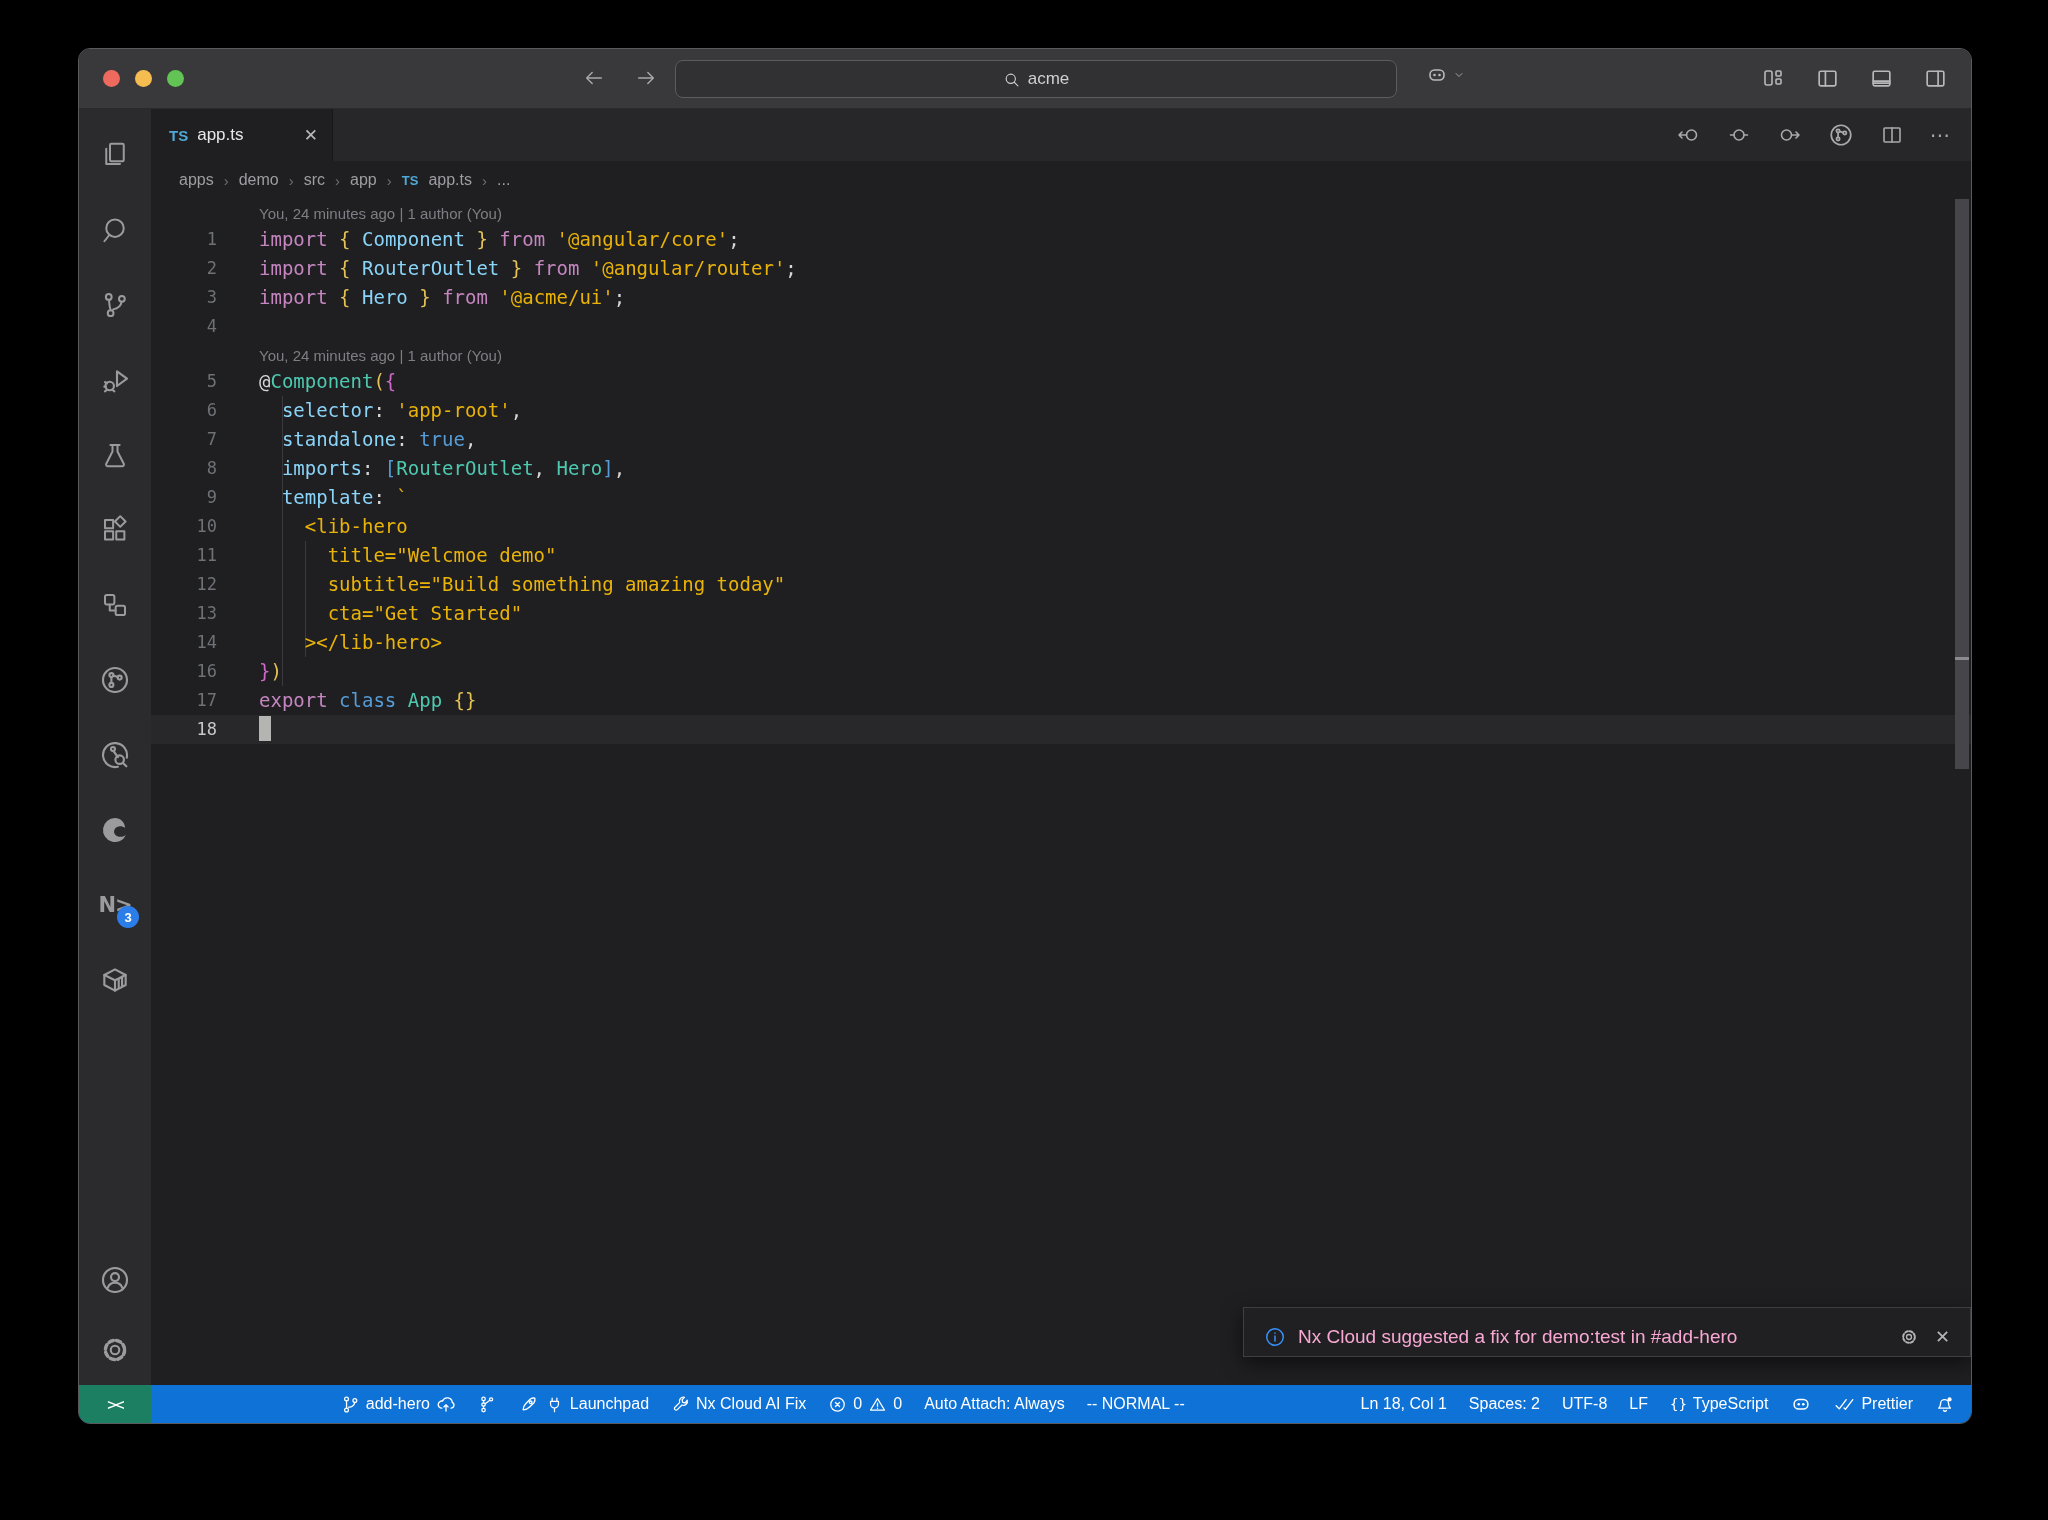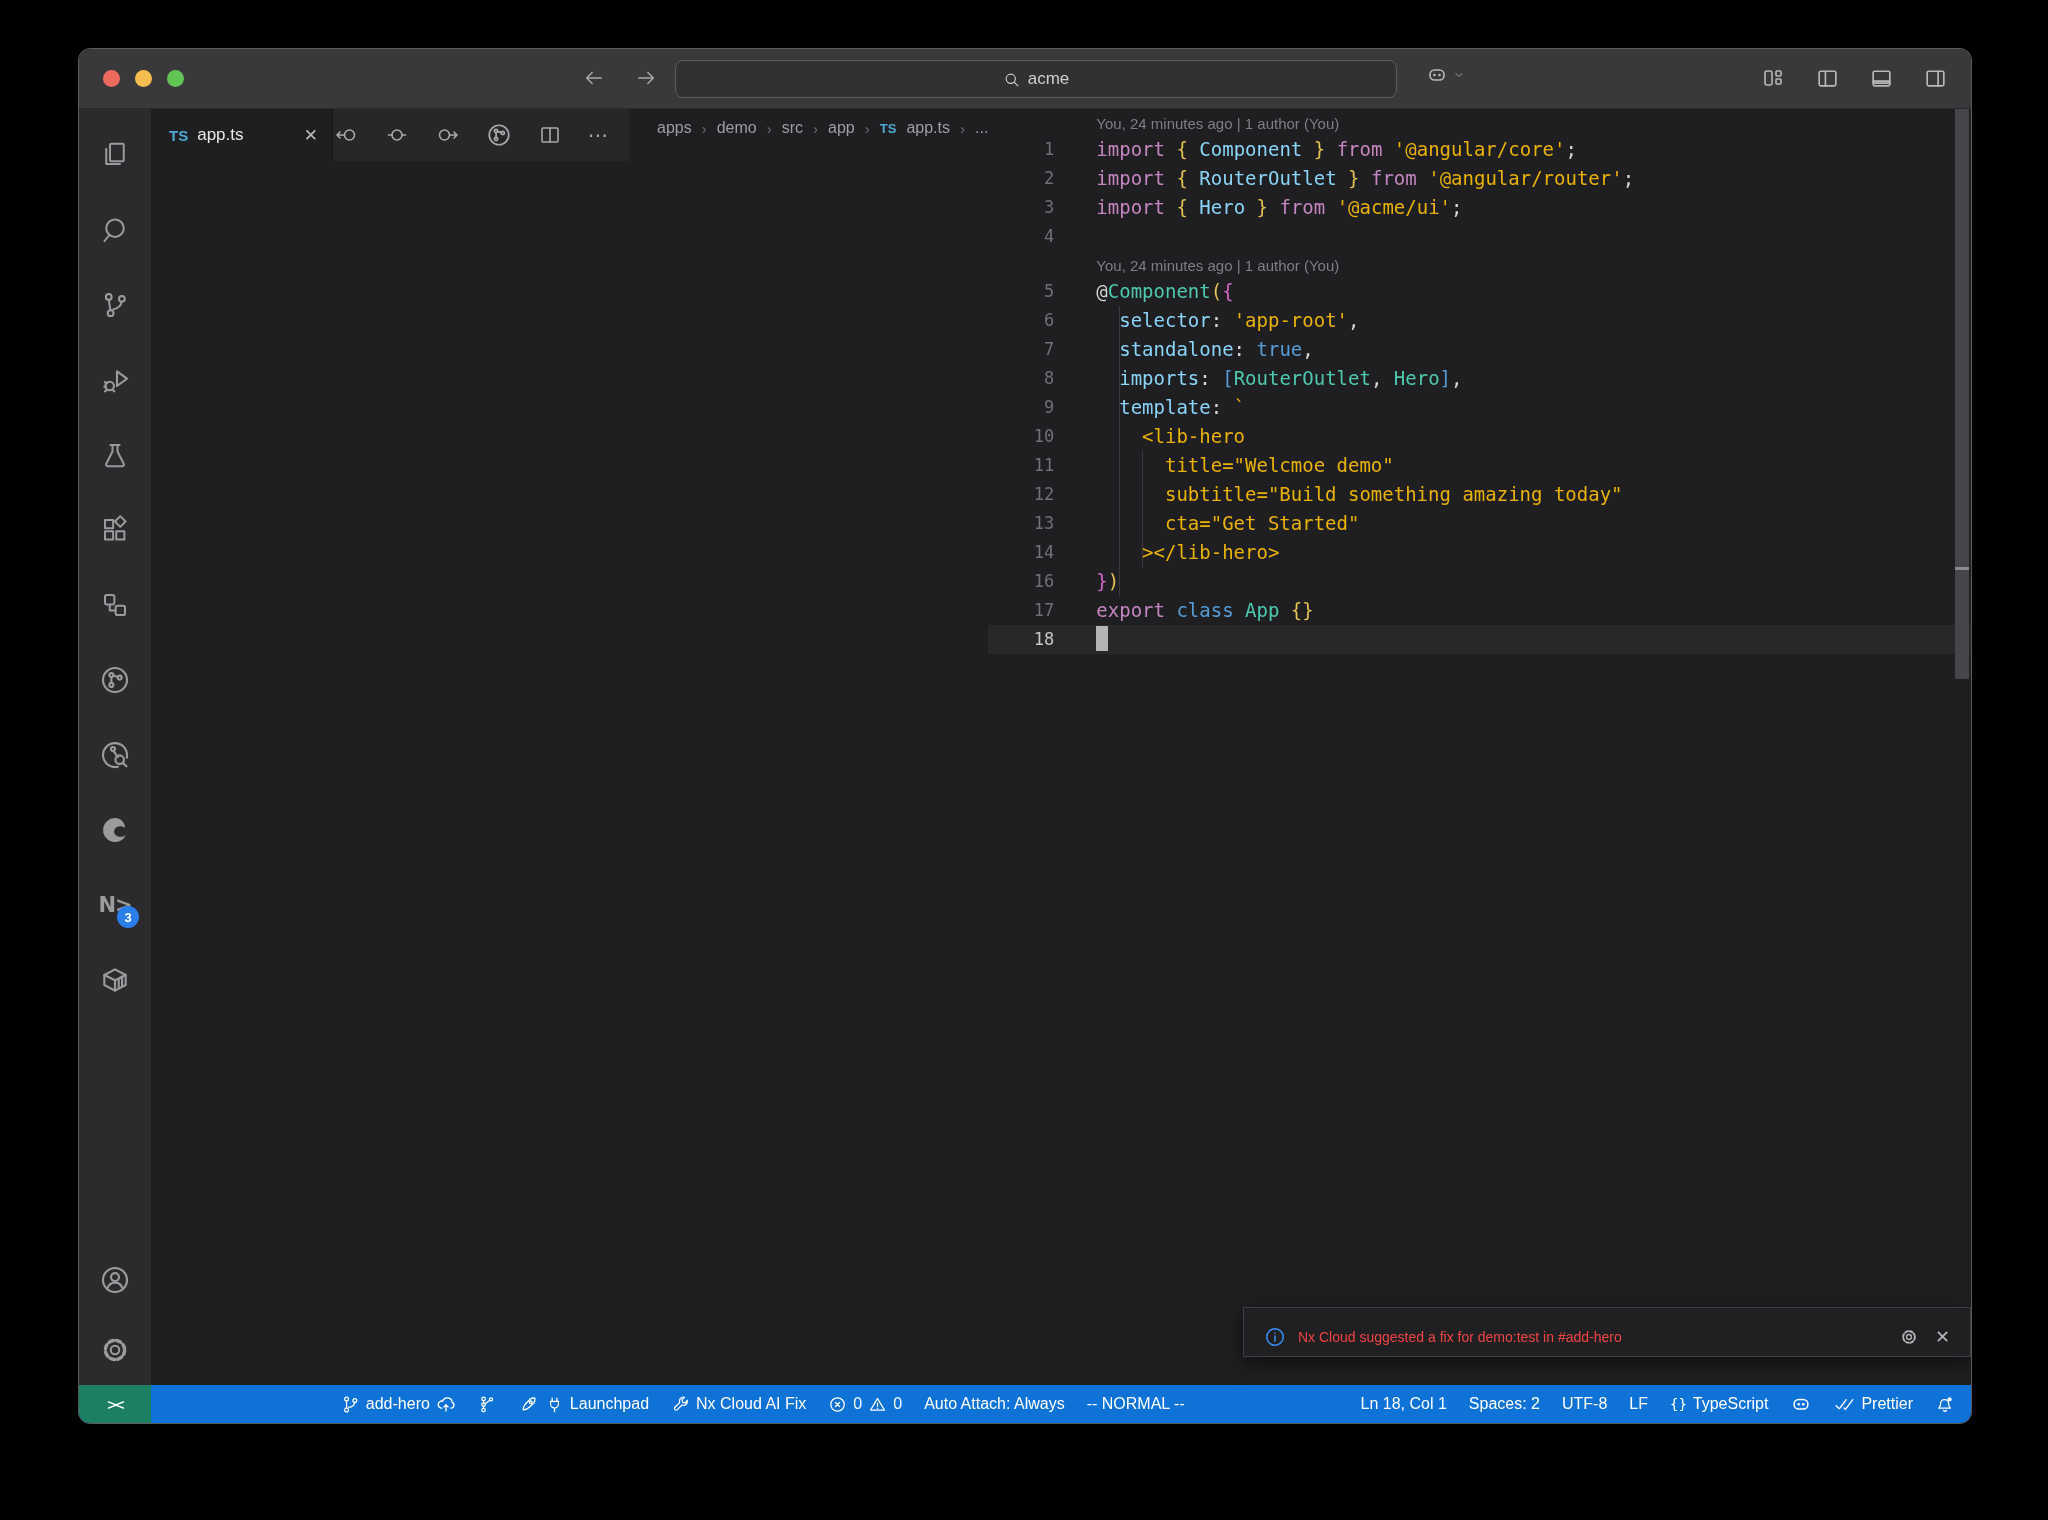--- a/index.html
+++ b/index.html
@@ -26,21 +26,21 @@
   
   .main { flex:1 1 auto; display:flex; min-height:0; }
   .activitybar { width:72px; flex:0 0 72px; background:#2b2b2d; display:flex; flex-direction:column; align-items:center; padding-top:8px; }
   .ab-item { position:relative; width:72px; height:75px; display:flex; align-items:center; justify-content:center; color:#9b9b9e; }
   .ab-item.small { height:70px; }
   .ab-spacer { flex:1 1 auto; }
   .ab-badge { position:absolute; right:12px; bottom:14px; min-width:22px; height:22px; border-radius:11px;
     background:#2b7de9; color:#fff; font-size:13px; font-weight:bold; display:flex; align-items:center; justify-content:center; }
   .nxc-text { font-family:"DejaVu Sans",sans-serif; font-weight:bold; font-size:21px; letter-spacing:-1px; }
 
-  .editor-col { flex:1 1 auto; display:flex; flex-direction:row; min-width:0; background:#1f1f22; }
+  .editor-col { flex:1 1 auto; display:flex; flex-direction:column; min-width:0; background:#1f1f22; }
 
   
   .tabbar { height:52px; flex:0 0 52px; background:#27272a; display:flex; align-items:stretch; }
   .tab { width:182px; background:#1f1f22; display:flex; align-items:center; padding:0 14px 0 18px; gap:9px; border-right:1px solid #161618; }
   .ts-badge { color:#4fa8d5; font-weight:bold; font-size:15px; }
   .tab-label { color:#e8e8e8; font-size:17px; }
   .tab-close { margin-left:auto; color:#b9b9bb; font-size:17px; }
   .tab-rest { flex:1 1 auto; display:flex; align-items:center; justify-content:flex-end; gap:25px; padding-right:20px; color:#a9a9ab; }
   .tab-rest .btn { width:26px; height:26px; display:flex; align-items:center; justify-content:center; }
   .more-dots { font-size:20px; letter-spacing:1px; color:#a9a9ab; }
@@ -70,21 +70,21 @@
   .guide-1 { left:131px; top:197px; height:290px; }
   .guide-2 { left:154px; top:342px; height:116px; }
   .scrollbar { position:absolute; top:0; right:2px; width:14px; height:100%; }
   .scroll-thumb { position:absolute; top:0; left:0; width:14px; height:570px; background:#45454a; }
   .scroll-cursor-marker { position:absolute; top:458px; left:0; width:14px; height:3px; background:#8b8b90; }
 
   
   .toast { position:absolute; right:0; bottom:66px; width:728px; background:#202023;
     border:1px solid #3f3f43; box-shadow:0 6px 20px rgba(0,0,0,.55); z-index:5; }
   .toast-row1 { display:flex; align-items:center; gap:12px; padding:18px 20px 8px 20px; }
-  .toast-msg { flex:1 1 auto; color:#ef4444; font-size:14px; }
+  .toast-msg { flex:1 1 auto; color:#f9a8d4; font-size:19px; }
   .toast-actions-icons { display:flex; gap:16px; color:#b3b3b6; align-items:center; }
   .toast-row2 { display:flex; align-items:center; gap:12px; padding:12px 20px 18px 20px; }
   .toast-source { color:#a3a3a8; font-size:16px; }
   .toast-spacer { flex:1 1 auto; }
   .btn-primary { background:#0e70d8; color:#fff; border:none; font-size:16px; padding:8px 16px; border-radius:3px;
     font-family:inherit; }
   .btn-secondary { background:#313135; color:#f0f0f0; border:1px solid #5a5a5e; font-size:16px; padding:7px 16px;
     border-radius:3px; font-family:inherit; }
 
   

